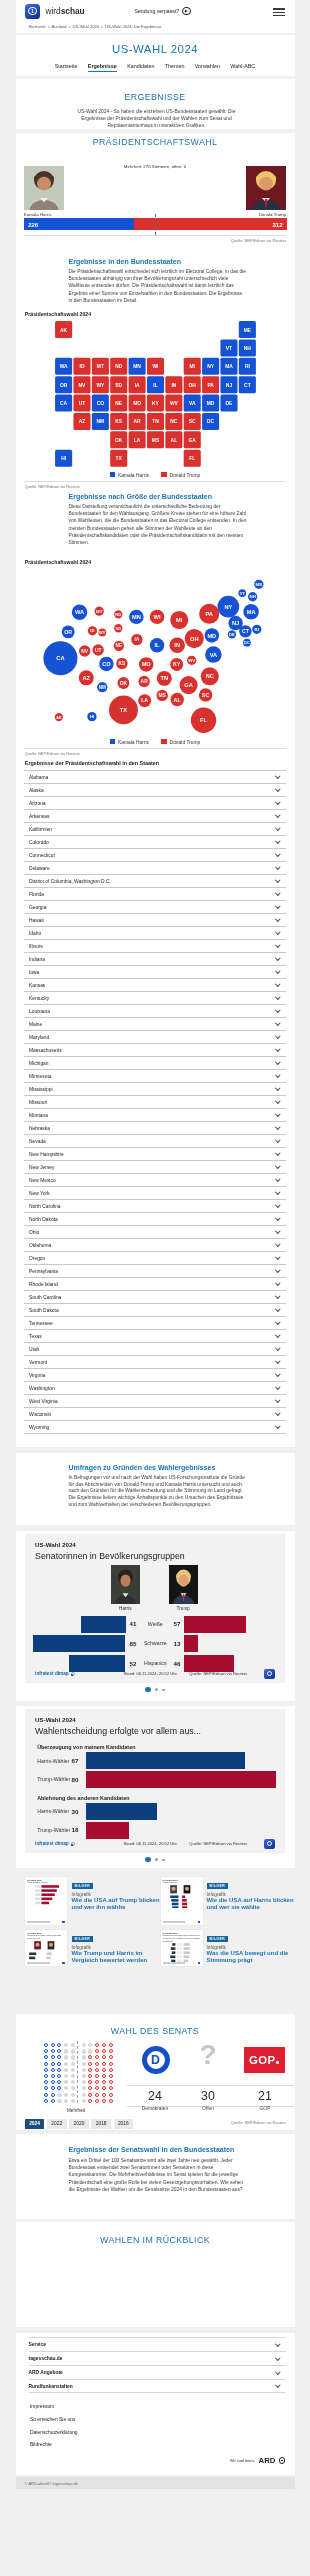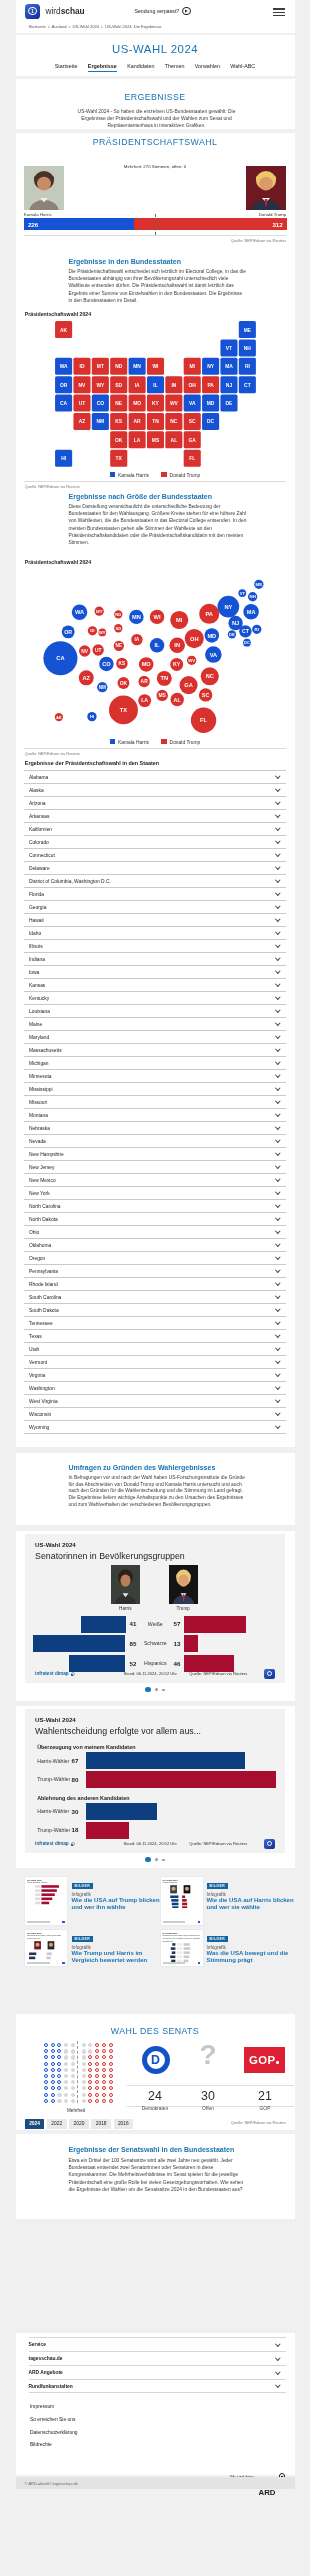--- a/index.html
+++ b/index.html
@@ -929,20 +929,23 @@
 
     <div class="abs" style="left:9.3px;top:103px;" id="year-buttons"><span class="yearbtn active">2024</span><span class="yearbtn">2022</span><span class="yearbtn">2020</span><span class="yearbtn">2018</span><span class="yearbtn">2016</span></div>
     <div class="abs quelle" style="right:8.3px;top:106px;">Quelle: NEP/Edison via Reuters</div>
   </div>
 
   <div class="card" style="top:2134px;height:85px;">
     <div class="abs h3" style="left:53px;top:12.4px;">Ergebnisse der Senatswahl in den Bundesstaaten</div>
     <div class="abs para" style="left:53px;top:23px;width:178px;">Etwa ein Drittel der 100 Senatssitze wird alle zwei Jahre neu gewählt. Jeder Bundesstaat entsendet zwei Senatorinnen oder Senatoren in diese Kongresskammer. Die Mehrheitsverhältnisse im Senat spielen für die jeweilige Präsidentschaft eine große Rolle bei vielen Gesetzgebungsvorhaben. Wie sehen die Ergebnisse der Wahlen um die Senatssitze 2024 in den Bundesstaaten aus?</div>
   </div>
 
+  <div class="card" style="top:2222px;height:105px;">
+    <div class="abs sec-head" style="top:13.4px;">WAHLEN IM RÜCKBLICK</div>
+  </div>
 
   <div class="card" style="top:2333px;height:142px;">
     <div class="abs" style="left:13px;right:8.3px;top:4.1px;" id="footer-acc">
         <div class="f-row">
           <span>Service</span>
           <span class="chev"></span>
         </div>
         <div class="f-row">
           <span>tagesschau.de</span>
           <span class="chev"></span>
@@ -957,21 +960,21 @@
         </div>
       </div>
     <div class="abs" style="left:14.5px;top:71px;" id="footer-links">
         <div class="f-link" style="margin-bottom: 7.8px;">Impressum</div>
         <div class="f-link" style="margin-bottom: 7.8px;">So erreichen Sie uns</div>
         <div class="f-link" style="margin-bottom: 7.8px;">Datenschutzerklärung</div>
         <div class="f-link" style="margin-bottom: 7.8px;">Bildrechte</div>
       </div>
     <div class="abs" style="right:9.3px;top:123px;display:flex;align-items:center;gap:3.1px;">
       <span style="font-size:3.9px;color:#333;">Wir sind deins.</span>
-      <span style="font-size:7.8px;font-weight:800;color:#1d1d1d;margin-top:32px;">ARD</span>
+      <span style="font-size:7.8px;font-weight:800;color:#1d1d1d;">ARD</span>
       <span style="width:6.7px;height:6.7px;border:1.3px solid #1d1d1d;border-radius:50%;display:inline-block;position:relative;">
           <i style="position:absolute;left:1.6px;top:1.6px;width:1.6px;height:1.6px;background:#1d1d1d;"></i>
         </span>
     </div>
   </div>
 
   <div class="abs" style="left:15.5px;top:2477px;width:279px;height:12.4px;background:#e3e3e3;display:flex;align-items:center;">
     <span class="quelle" style="margin-left:9.3px;color:#666;">© ARD-aktuell / tagesschau.de</span>
   </div>
 

